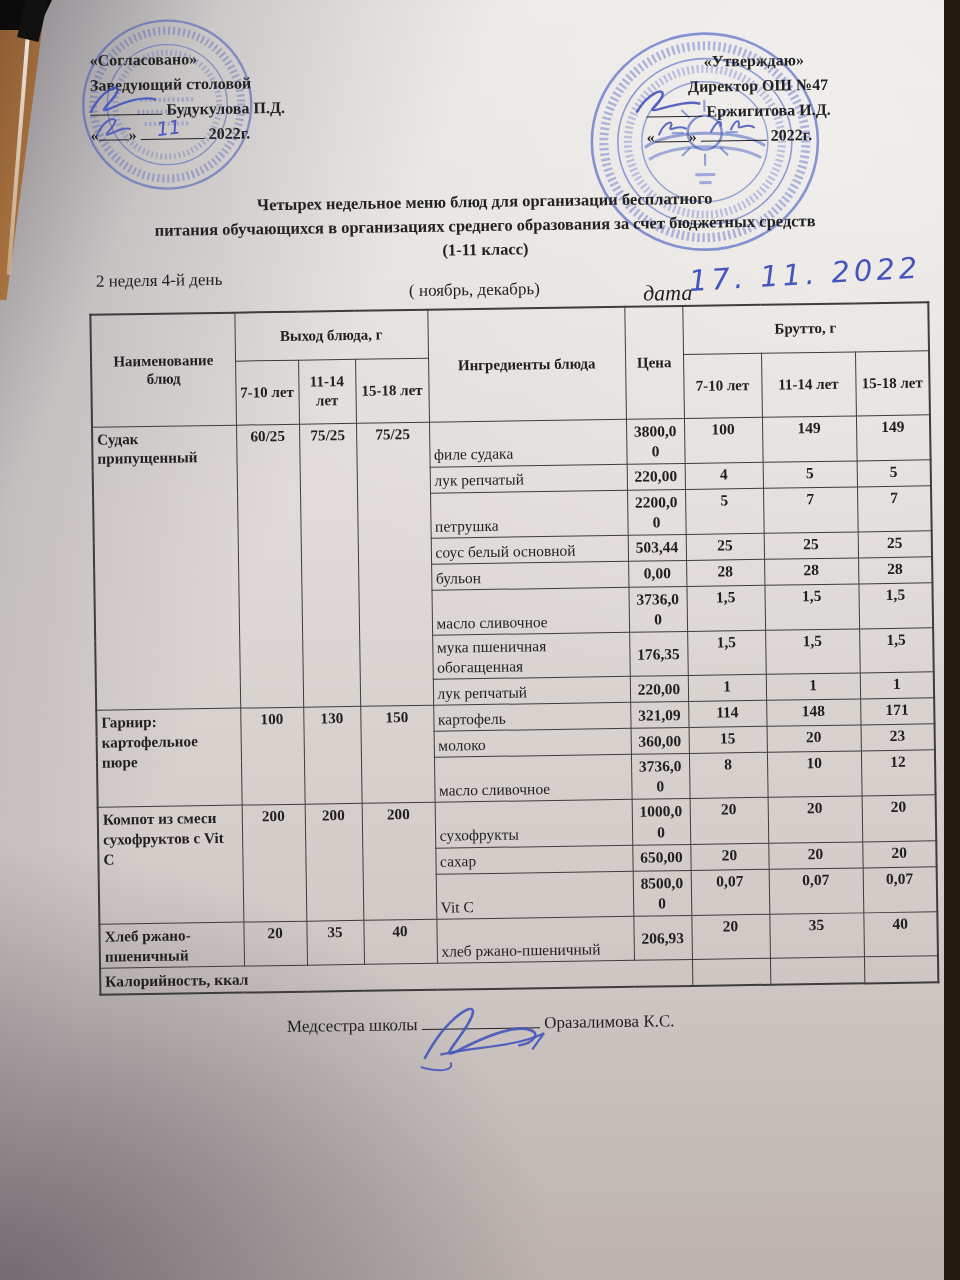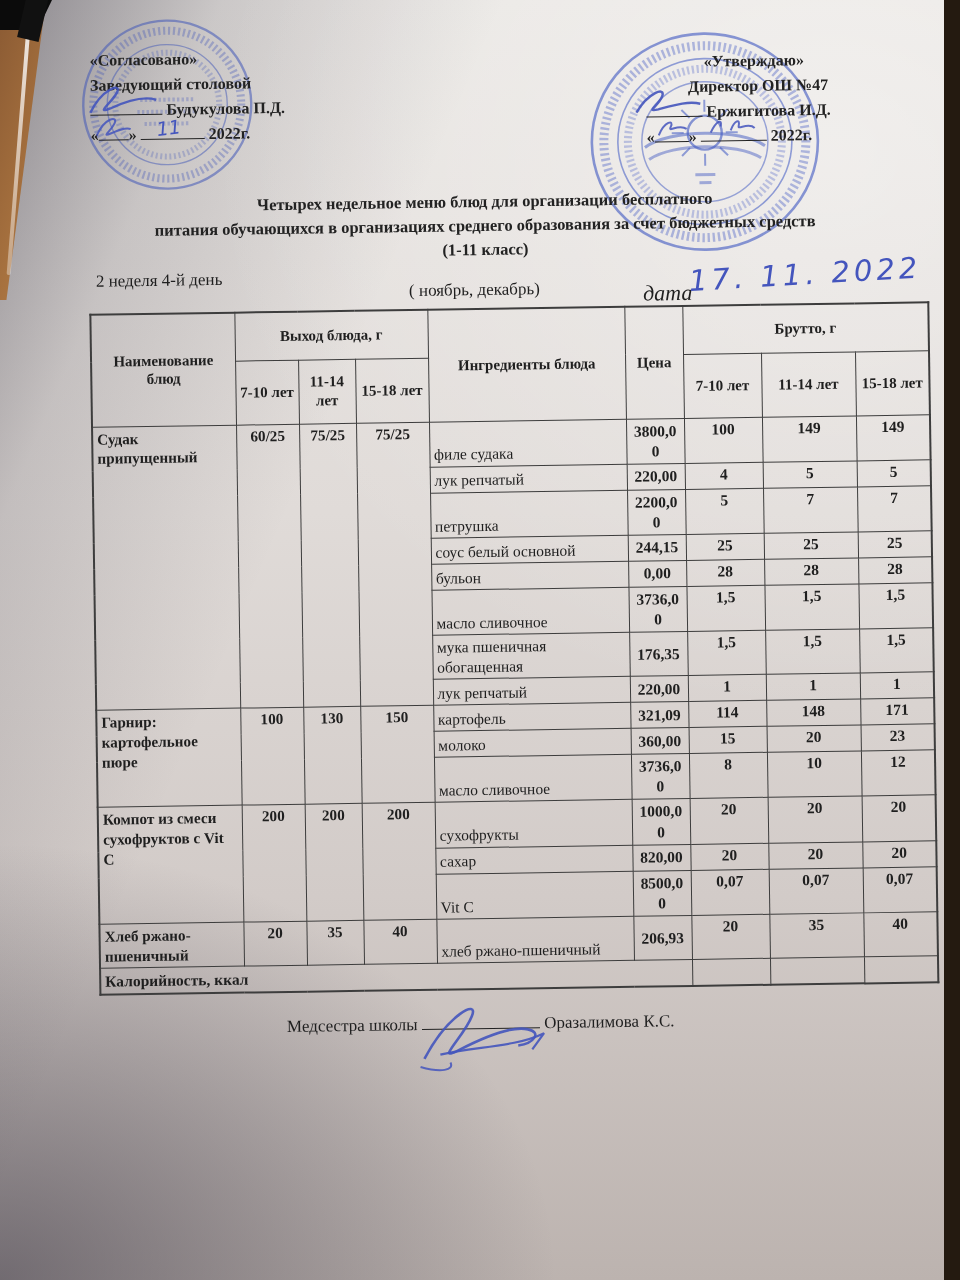--- a/index.html
+++ b/index.html
@@ -211,21 +211,21 @@
           </tr>
           <tr>
             <td class="c-ing">петрушка</td>
             <td class="c-price">2200,00</td>
             <td class="c-b">5</td>
             <td class="c-b">7</td>
             <td class="c-b">7</td>
           </tr>
           <tr>
             <td class="c-ing">соус белый основной</td>
-            <td class="c-price">244,15</td>
+            <td class="c-price">503,44</td>
             <td class="c-b">25</td>
             <td class="c-b">25</td>
             <td class="c-b">25</td>
           </tr>
           <tr>
             <td class="c-ing">бульон</td>
             <td class="c-price">0,00</td>
             <td class="c-b">28</td>
             <td class="c-b">28</td>
             <td class="c-b">28</td>
@@ -282,21 +282,21 @@
             <td class="c-num" rowspan="3">200</td>
             <td class="c-num" rowspan="3">200</td>
             <td class="c-ing">сухофрукты</td>
             <td class="c-price">1000,00</td>
             <td class="c-b">20</td>
             <td class="c-b">20</td>
             <td class="c-b">20</td>
           </tr>
           <tr>
             <td class="c-ing">сахар</td>
-            <td class="c-price">820,00</td>
+            <td class="c-price">650,00</td>
             <td class="c-b">20</td>
             <td class="c-b">20</td>
             <td class="c-b">20</td>
           </tr>
           <tr>
             <td class="c-ing">Vit C</td>
             <td class="c-price">8500,00</td>
             <td class="c-b">0,07</td>
             <td class="c-b">0,07</td>
             <td class="c-b">0,07</td>

